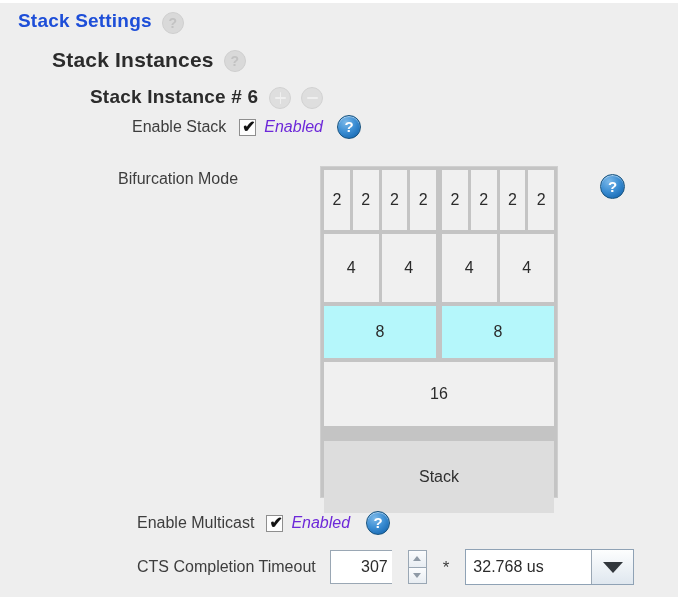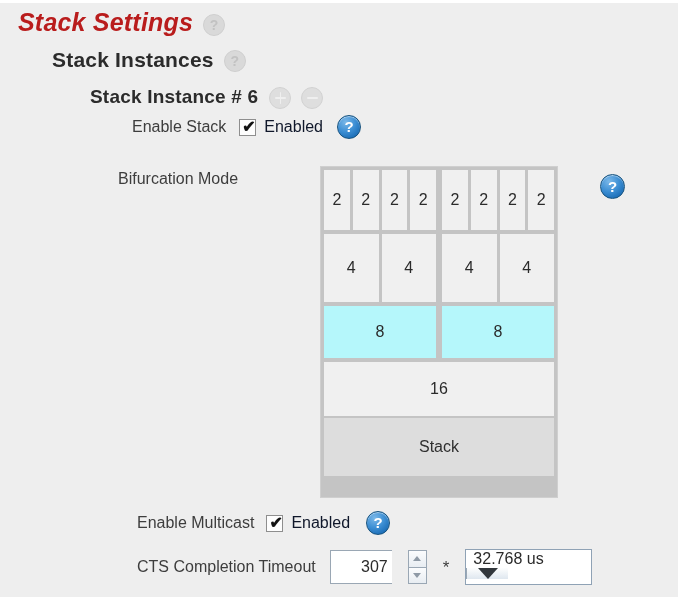--- a/index.html
+++ b/index.html
@@ -24,25 +24,24 @@
   }
 
   
   .heading-row {
     position: absolute;
     display: flex;
     align-items: center;
     white-space: nowrap;
   }
   .h1-title {
-    font-size: 25px;
-    font-weight: bold;
-    color: #b91c1c;
+    font-size: 19px;
+    font-weight: bold;
+    color: #1d4ed8;
     letter-spacing: .2px;
-    font-style: italic;
   }
   .h2-title {
     font-size: 21px;
     font-weight: bold;
     color: #2b2b2b;
     letter-spacing: .2px;
   }
   .h3-title {
     font-size: 19px;
     font-weight: bold;
@@ -119,21 +118,22 @@
     position: absolute;
     left: 2px;
     top: -2px;
     font-size: 16px;
     font-weight: bold;
     color: #111;
     line-height: 17px;
   }
   .check-label {
     font-size: 16px;
-    color: #0f172a;
+    color: #6d28d9;
+    font-style: italic;
   }
 
   
   #bif-grid {
     position: absolute;
     left: 320px;
     top: 163px;
     width: 238px;
     height: 332px;
     background: #c4c4c4;
@@ -142,22 +142,22 @@
     padding: 3px;
   }
   .grid-row {
     display: flex;
     width: 100%;
     box-sizing: border-box;
   }
   .grid-row.r2 { height: 60px; margin-bottom: 4px; }
   .grid-row.r4 { height: 68px; margin-bottom: 4px; }
   .grid-row.r8 { height: 52px; margin-bottom: 4px; }
-  .grid-row.r16 { height: 54px; margin-bottom: 2px; }
-  .grid-row.rstack { height: 58px; margin-bottom: 0; }
+  .grid-row.r16 { height: 64px; margin-bottom: 15px; }
+  .grid-row.rstack { height: 72px; margin-bottom: 0; }
 
   .cell {
     background: #f0f0f0;
     display: flex;
     align-items: center;
     justify-content: center;
     font-size: 16px;
     color: #2b2b2b;
     box-sizing: border-box;
     flex: 1 1 0;
@@ -366,21 +366,21 @@
           <span class="tri-up"></span>
         </span>
         <span class="spin-btn down">
           <span class="tri-down"></span>
         </span>
       </span>
     </span>
 
     <span class="star" style="margin-left:16px;">*</span>
 
-    <span class="select-wrap" style="margin-left:16px;flex-direction:column;">
+    <span class="select-wrap" style="margin-left:16px;">
       <span class="select-value">32.768 us</span>
       <span class="select-arrow">
         <span class="tri-big"></span>
       </span>
     </span>
   </div>
 
 </div>
 
 </body></html>

